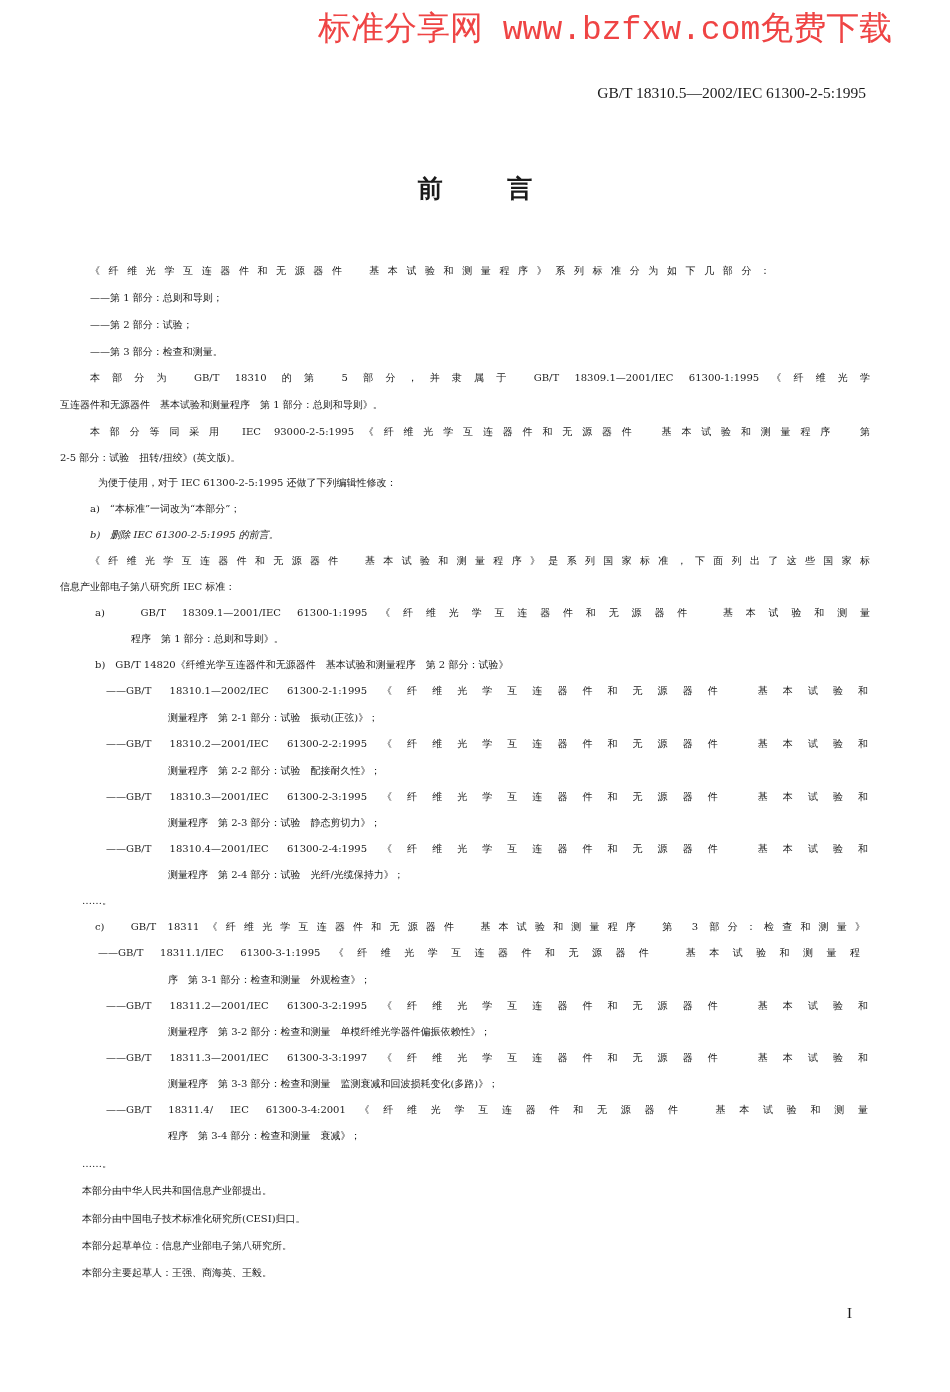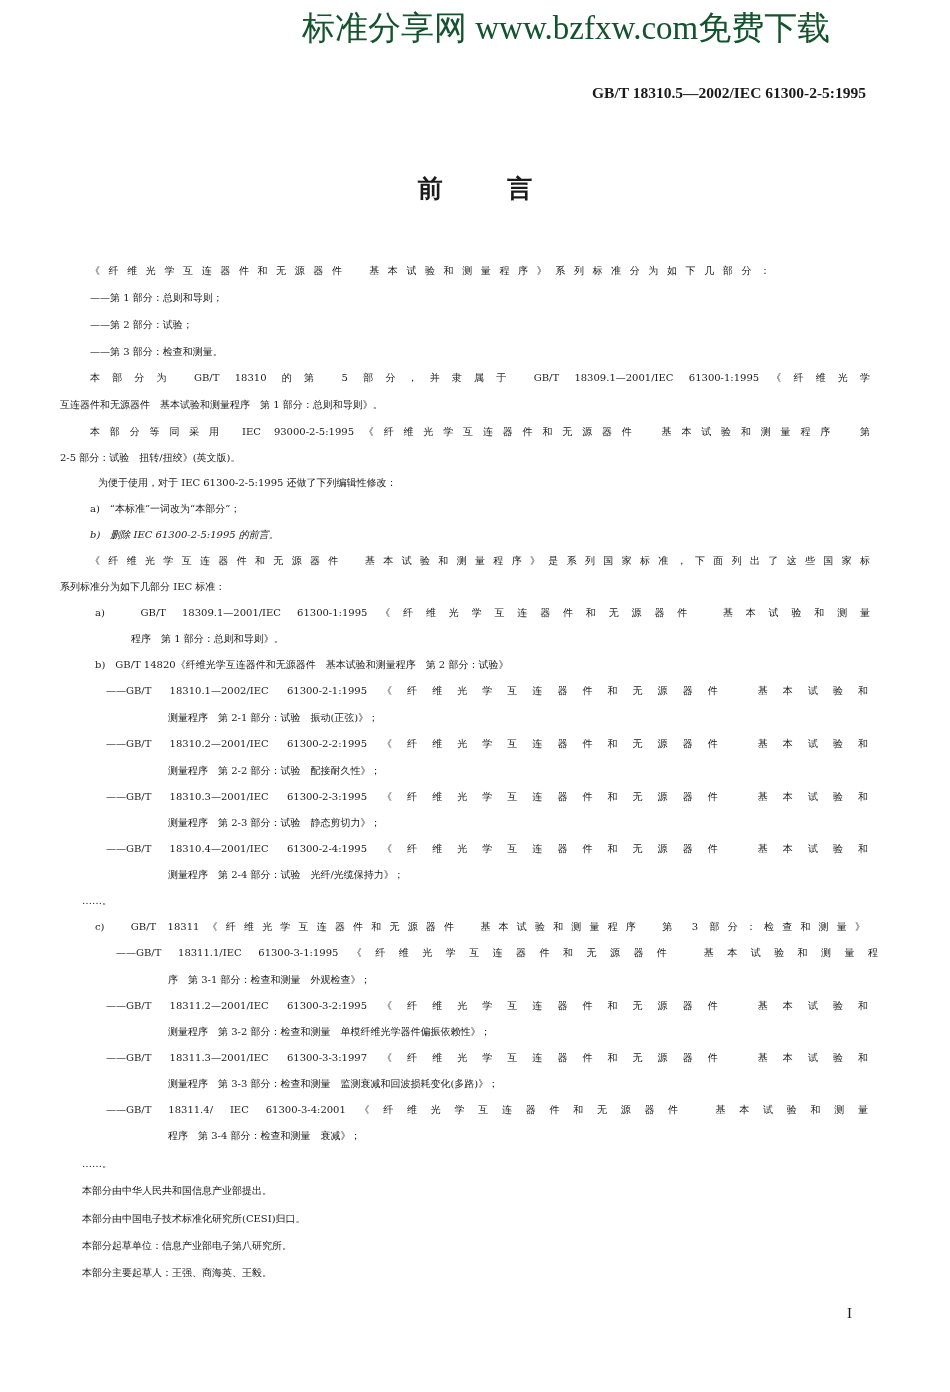--- a/index.html
+++ b/index.html
@@ -1,20 +1,20 @@
 <!DOCTYPE html>
 <html><head>
 <meta charset="utf-8">
 <style>
   html, body { margin: 0; padding: 0; background: #ffffff; }
   body { width: 950px; height: 1392px; position: relative; overflow: hidden;
          font-family: "DejaVu Serif", "Liberation Serif", serif; color: #1a1a1a; }
-  .watermark { position: absolute; top: 6px; left: 302px; font-size: 33px; color: #14532d;
-               font-family: Liberation Serif, serif; letter-spacing: 0px; white-space: nowrap; }
-  .std-code { position: absolute; top: 84px; right: 84px; font-size: 15.5px; font-weight: bold;
+  .watermark { position: absolute; top: 6px; left: 318px; font-size: 33px; color: #ef4444;
+               font-family: Liberation Mono, monospace; letter-spacing: 0px; white-space: nowrap; }
+  .std-code { position: absolute; top: 84px; right: 84px; font-size: 15.5px; font-weight: normal;
               font-family: "Liberation Serif", "DejaVu Serif", serif; white-space: nowrap; }
   .title { position: absolute; top: 172px; left: 0; width: 950px; text-align: center;
            font-family: "DejaVu Sans", "Liberation Sans", sans-serif; font-weight: bold; font-size: 25px; letter-spacing: 0; }
   .title span { display: inline-block; margin: 0 28px; }
   .ln { position: absolute; white-space: nowrap; font-size: 10px; line-height: 20px; height: 20px; }
   .page-num { position: absolute; top: 1305px; left: 847px; font-size: 15px; font-family: "Liberation Serif", serif; }
 </style>
 </head>
 <body>
 
@@ -33,35 +33,35 @@
     <div class="ln" style="left: 90px; top: 315px;">——第 2 部分：试验；</div>
     <div class="ln" style="left: 90px; top: 342px;">——第 3 部分：检查和测量。</div>
     <div class="ln" style="left: 90px; top: 368px; width: 780px; text-align: justify; text-align-last: justify;">本部分为 GB/T 18310 的第 5 部分，并隶属于 GB/T 18309.1—2001/IEC 61300-1:1995《纤维光学</div>
     <div class="ln" style="left: 60px; top: 395px;">互连器件和无源器件　基本试验和测量程序　第 1 部分：总则和导则》。</div>
     <div class="ln" style="left: 90px; top: 422px; width: 780px; text-align: justify; text-align-last: justify;">本部分等同采用 IEC 93000-2-5:1995《纤维光学互连器件和无源器件　基本试验和测量程序　第</div>
     <div class="ln" style="left: 60px; top: 448px;">2-5 部分：试验　扭转/扭绞》(英文版)。</div>
     <div class="ln" style="left: 90px; top: 473px; margin-left: 8px;">为便于使用，对于 IEC 61300-2-5:1995 还做了下列编辑性修改：</div>
     <div class="ln" style="left: 90px; top: 499px;">a)　“本标准”一词改为“本部分”；</div>
     <div class="ln" style="left: 90px; top: 525px; font-style: italic;">b)　删除 IEC 61300-2-5:1995 的前言。</div>
     <div class="ln" style="left: 90px; top: 551px; width: 780px; text-align: justify; text-align-last: justify;">《纤维光学互连器件和无源器件　基本试验和测量程序》是系列国家标准，下面列出了这些国家标</div>
-    <div class="ln" style="left: 60px; top: 577px;">系列标准分为如下几部分 IEC 标准：</div>
+    <div class="ln" style="left: 60px; top: 577px;">信息产业部电子第八研究所 IEC 标准：</div>
     <div class="ln" style="left: 95px; top: 603px; width: 775px; text-align: justify; text-align-last: justify;">a)　GB/T 18309.1—2001/IEC 61300-1:1995《纤维光学互连器件和无源器件　基本试验和测量</div>
     <div class="ln" style="left: 131px; top: 629px;">程序　第 1 部分：总则和导则》。</div>
     <div class="ln" style="left: 95px; top: 655px;">b)　GB/T 14820《纤维光学互连器件和无源器件　基本试验和测量程序　第 2 部分：试验》</div>
     <div class="ln" style="left: 106px; top: 681px; width: 762px; text-align: justify; text-align-last: justify;">——GB/T 18310.1—2002/IEC 61300-2-1:1995《纤维光学互连器件和无源器件　基本试验和</div>
     <div class="ln" style="left: 168px; top: 708px;">测量程序　第 2-1 部分：试验　振动(正弦)》；</div>
     <div class="ln" style="left: 106px; top: 734px; width: 762px; text-align: justify; text-align-last: justify;">——GB/T 18310.2—2001/IEC 61300-2-2:1995《纤维光学互连器件和无源器件　基本试验和</div>
     <div class="ln" style="left: 168px; top: 761px;">测量程序　第 2-2 部分：试验　配接耐久性》；</div>
     <div class="ln" style="left: 106px; top: 787px; width: 762px; text-align: justify; text-align-last: justify;">——GB/T 18310.3—2001/IEC 61300-2-3:1995《纤维光学互连器件和无源器件　基本试验和</div>
     <div class="ln" style="left: 168px; top: 813px;">测量程序　第 2-3 部分：试验　静态剪切力》；</div>
     <div class="ln" style="left: 106px; top: 839px; width: 762px; text-align: justify; text-align-last: justify;">——GB/T 18310.4—2001/IEC 61300-2-4:1995《纤维光学互连器件和无源器件　基本试验和</div>
     <div class="ln" style="left: 168px; top: 865px;">测量程序　第 2-4 部分：试验　光纤/光缆保持力》；</div>
     <div class="ln" style="left: 82px; top: 891px;">……。</div>
     <div class="ln" style="left: 95px; top: 917px; width: 770px; text-align: justify; text-align-last: justify;">c)　GB/T 18311《纤维光学互连器件和无源器件　基本试验和测量程序　第 3 部分：检查和测量》</div>
-    <div class="ln" style="left: 116px; top: 943px; width: 762px; text-align: justify; text-align-last: justify;">——GB/T 18311.1/IEC 61300-3-1:1995《纤维光学互连器件和无源器件　基本试验和测量程</div>
+    <div class="ln" style="left: 98px; top: 943px; width: 762px; text-align: justify; text-align-last: justify;">——GB/T 18311.1/IEC 61300-3-1:1995《纤维光学互连器件和无源器件　基本试验和测量程</div>
     <div class="ln" style="left: 168px; top: 970px;">序　第 3-1 部分：检查和测量　外观检查》；</div>
     <div class="ln" style="left: 106px; top: 996px; width: 762px; text-align: justify; text-align-last: justify;">——GB/T 18311.2—2001/IEC 61300-3-2:1995《纤维光学互连器件和无源器件　基本试验和</div>
     <div class="ln" style="left: 168px; top: 1022px;">测量程序　第 3-2 部分：检查和测量　单模纤维光学器件偏振依赖性》；</div>
     <div class="ln" style="left: 106px; top: 1048px; width: 762px; text-align: justify; text-align-last: justify;">——GB/T 18311.3—2001/IEC 61300-3-3:1997《纤维光学互连器件和无源器件　基本试验和</div>
     <div class="ln" style="left: 168px; top: 1074px;">测量程序　第 3-3 部分：检查和测量　监测衰减和回波损耗变化(多路)》；</div>
     <div class="ln" style="left: 106px; top: 1100px; width: 762px; text-align: justify; text-align-last: justify;">——GB/T 18311.4/ IEC 61300-3-4:2001《纤维光学互连器件和无源器件　基本试验和测量</div>
     <div class="ln" style="left: 168px; top: 1126px;">程序　第 3-4 部分：检查和测量　衰减》；</div>
     <div class="ln" style="left: 82px; top: 1154px;">……。</div>
     <div class="ln" style="left: 82px; top: 1181px; text-align: right;">本部分由中华人民共和国信息产业部提出。</div>
     <div class="ln" style="left: 82px; top: 1209px;">本部分由中国电子技术标准化研究所(CESI)归口。</div>

